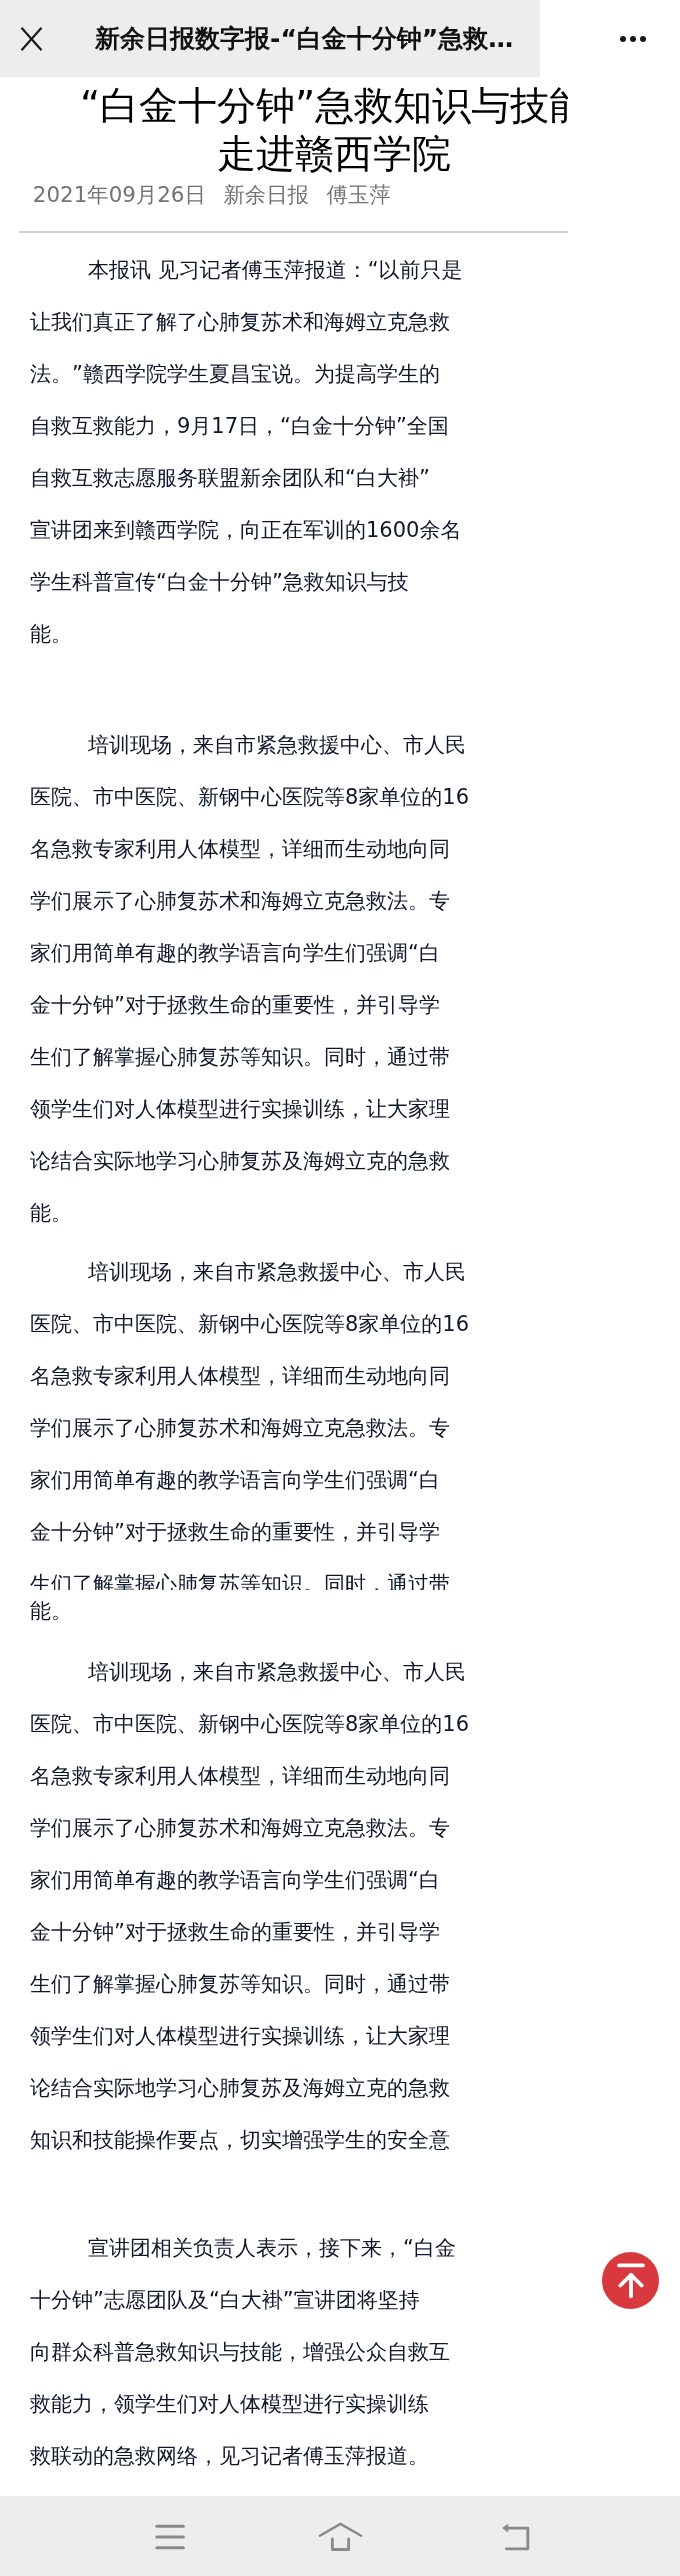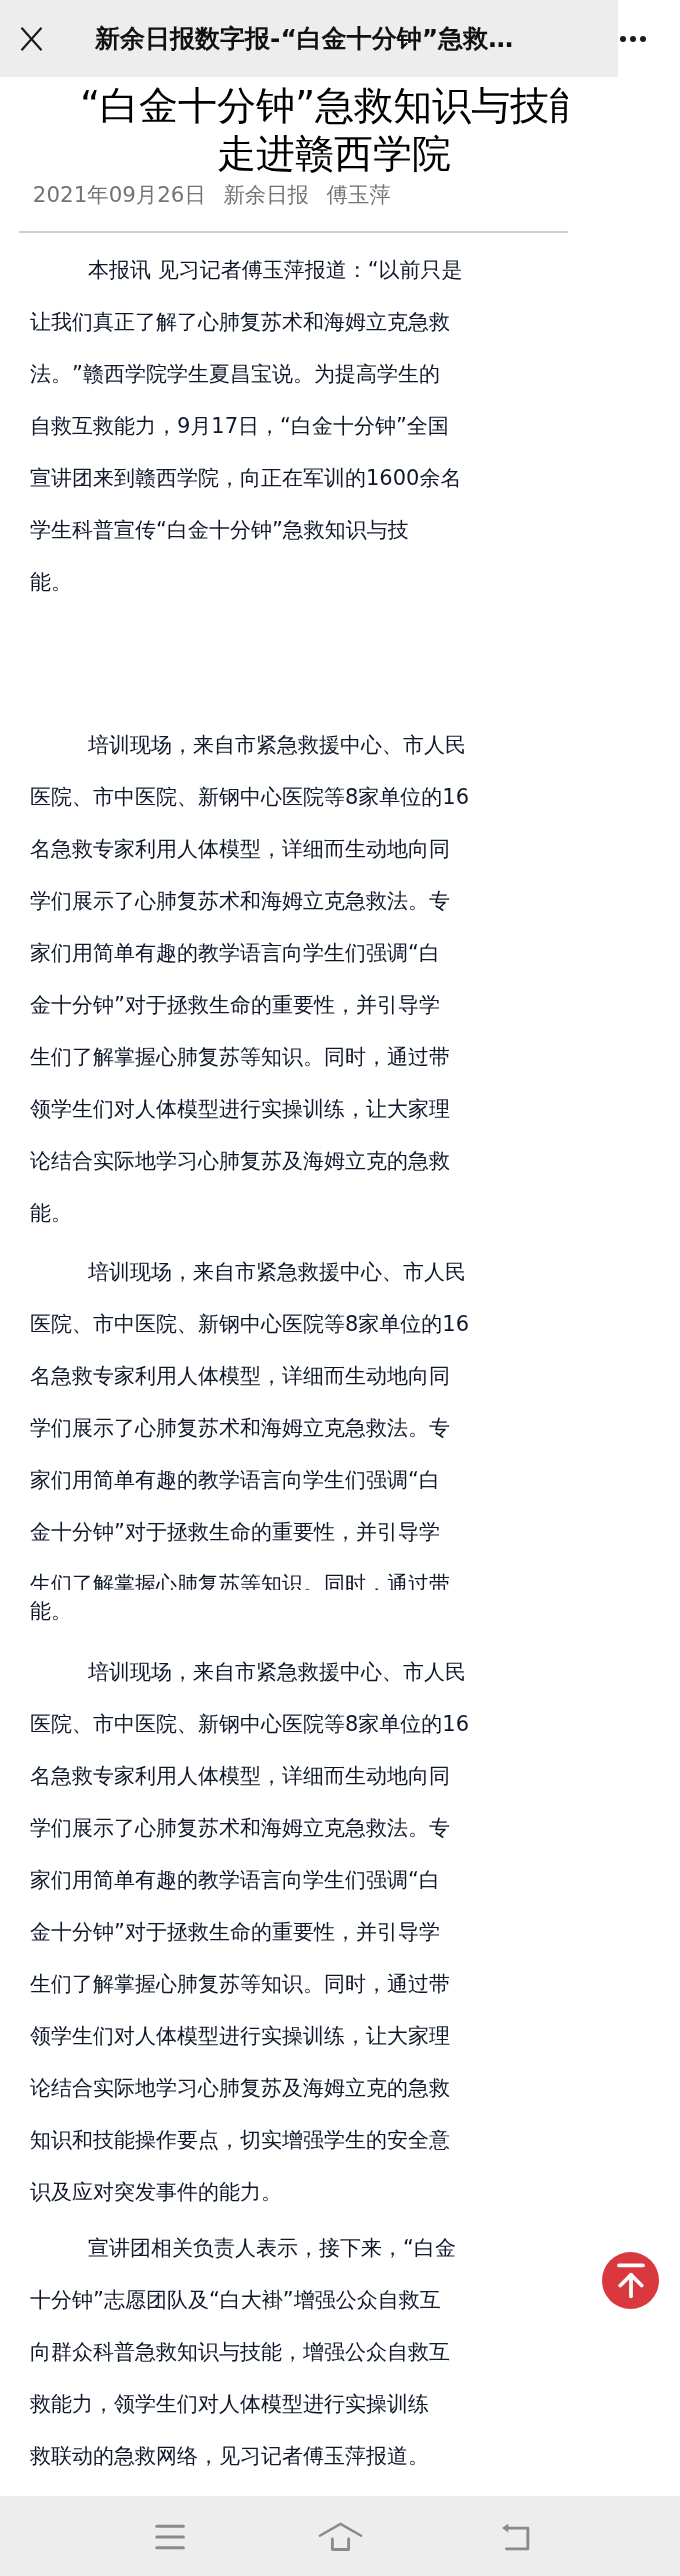--- a/index.html
+++ b/index.html
@@ -4,21 +4,21 @@
 <style>
   html, body { margin: 0; padding: 0; }
   body {
     width: 681px; height: 2576px; overflow: hidden;
     background: #ffffff;
     font-family: "DejaVu Sans", "Liberation Sans", sans-serif;
     position: relative;
     color: #111;
   }
   .topbar {
-    position: absolute; left: 0; top: 0; width: 618px; height: 77px;
+    position: absolute; left: 0; top: 0; width: 540px; height: 77px;
     background: #ededed;
   }
   .close-btn {
     position: absolute; left: 14px; top: 21.4px; width: 35px; height: 35px;
     display: flex; align-items: center; justify-content: center; cursor: pointer;
   }
   .page-title-bar {
     position: absolute; left: 95px; top: 19px; width: 479px; height: 39px;
     font-size: 25px; line-height: 39px; font-weight: bold;
     white-space: nowrap; overflow: hidden; text-overflow: ellipsis; color: #111;
@@ -95,20 +95,21 @@
   <div class="byline">
     <span>2021年09月26日</span><span>新余日报</span><span>傅玉萍</span>
   </div>
   <div class="divider"></div>
 
   <div class="body-text" style="top:167px;">
     <div class="line indent">本报讯 见习记者傅玉萍报道：“以前只是</div>
     <div class="line">让我们真正了解了心肺复苏术和海姆立克急救</div>
     <div class="line">法。”赣西学院学生夏昌宝说。为提高学生的</div>
     <div class="line">自救互救能力，9月17日，“白金十分钟”全国</div>
+    <div class="line">自救互救志愿服务联盟新余团队和“白大褂”</div>
     <div class="line">宣讲团来到赣西学院，向正在军训的1600余名</div>
     <div class="line">学生科普宣传“白金十分钟”急救知识与技</div>
     <div class="line">能。</div>
   </div>
 
   <div class="body-text" style="top:642px;">
     <div class="line indent">培训现场，来自市紧急救援中心、市人民</div>
     <div class="line">医院、市中医院、新钢中心医院等8家单位的16</div>
     <div class="line">名急救专家利用人体模型，详细而生动地向同</div>
     <div class="line">学们展示了心肺复苏术和海姆立克急救法。专</div>
@@ -135,26 +136,25 @@
     <div class="line indent">培训现场，来自市紧急救援中心、市人民</div>
     <div class="line">医院、市中医院、新钢中心医院等8家单位的16</div>
     <div class="line">名急救专家利用人体模型，详细而生动地向同</div>
     <div class="line">学们展示了心肺复苏术和海姆立克急救法。专</div>
     <div class="line">家们用简单有趣的教学语言向学生们强调“白</div>
     <div class="line">金十分钟”对于拯救生命的重要性，并引导学</div>
     <div class="line">生们了解掌握心肺复苏等知识。同时，通过带</div>
     <div class="line">领学生们对人体模型进行实操训练，让大家理</div>
     <div class="line">论结合实际地学习心肺复苏及海姆立克的急救</div>
     <div class="line">知识和技能操作要点，切实增强学生的安全意</div>
-    <div class="line">识及应对突发事件的能力。</div>
   </div>
 
   <div class="body-text" style="top:2145px;">
     <div class="line indent">宣讲团相关负责人表示，接下来，“白金</div>
-    <div class="line">十分钟”志愿团队及“白大褂”增强公众自救互</div>
+    <div class="line">十分钟”志愿团队及“白大褂”宣讲团将坚持</div>
     <div class="line">向群众科普急救知识与技能，增强公众自救互</div>
     <div class="line">救能力，领学生们对人体模型进行实操训练</div>
     <div class="line">救联动的急救网络，见习记者傅玉萍报道。</div>
   </div>
 
   <div class="scrollbar"></div>
 </div>
 
 <div class="back-to-top">
   <svg width="34" height="37" viewBox="0 0 54 58">

